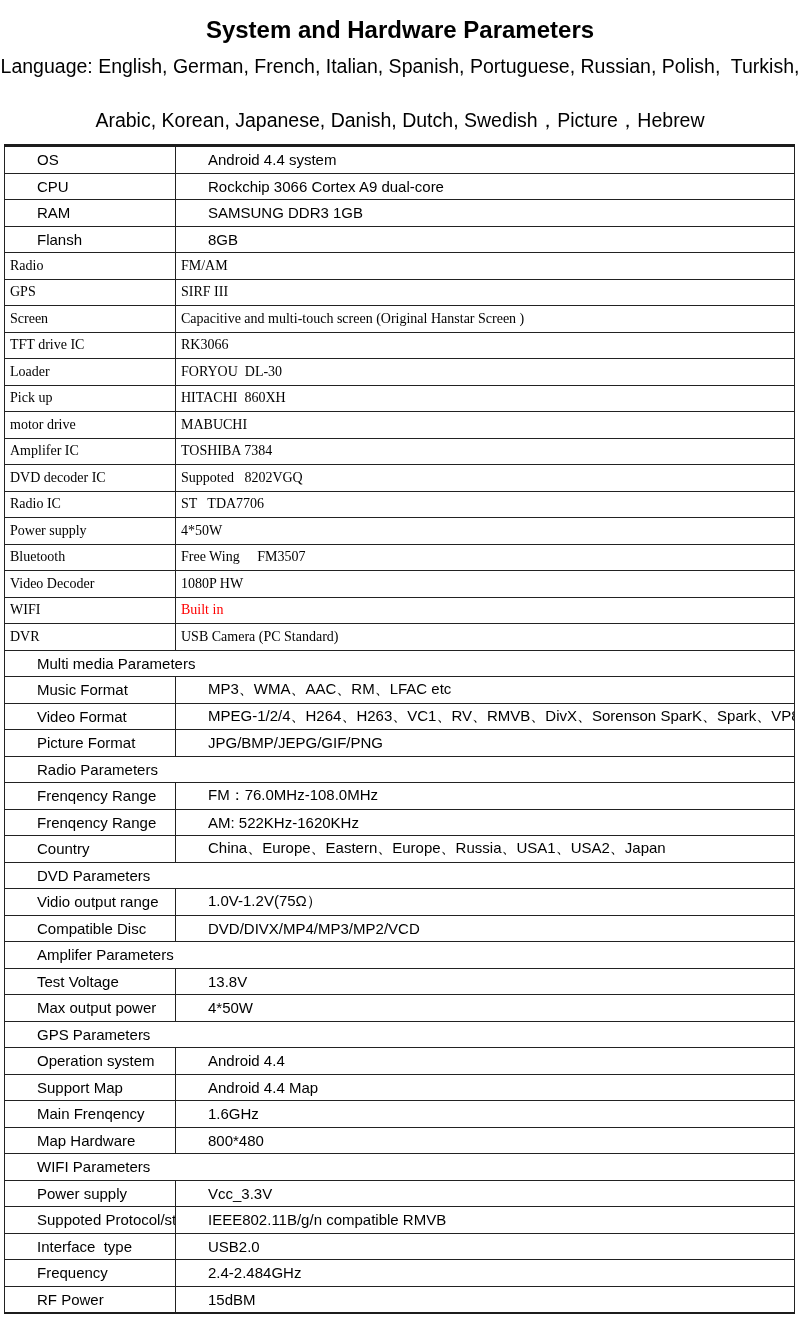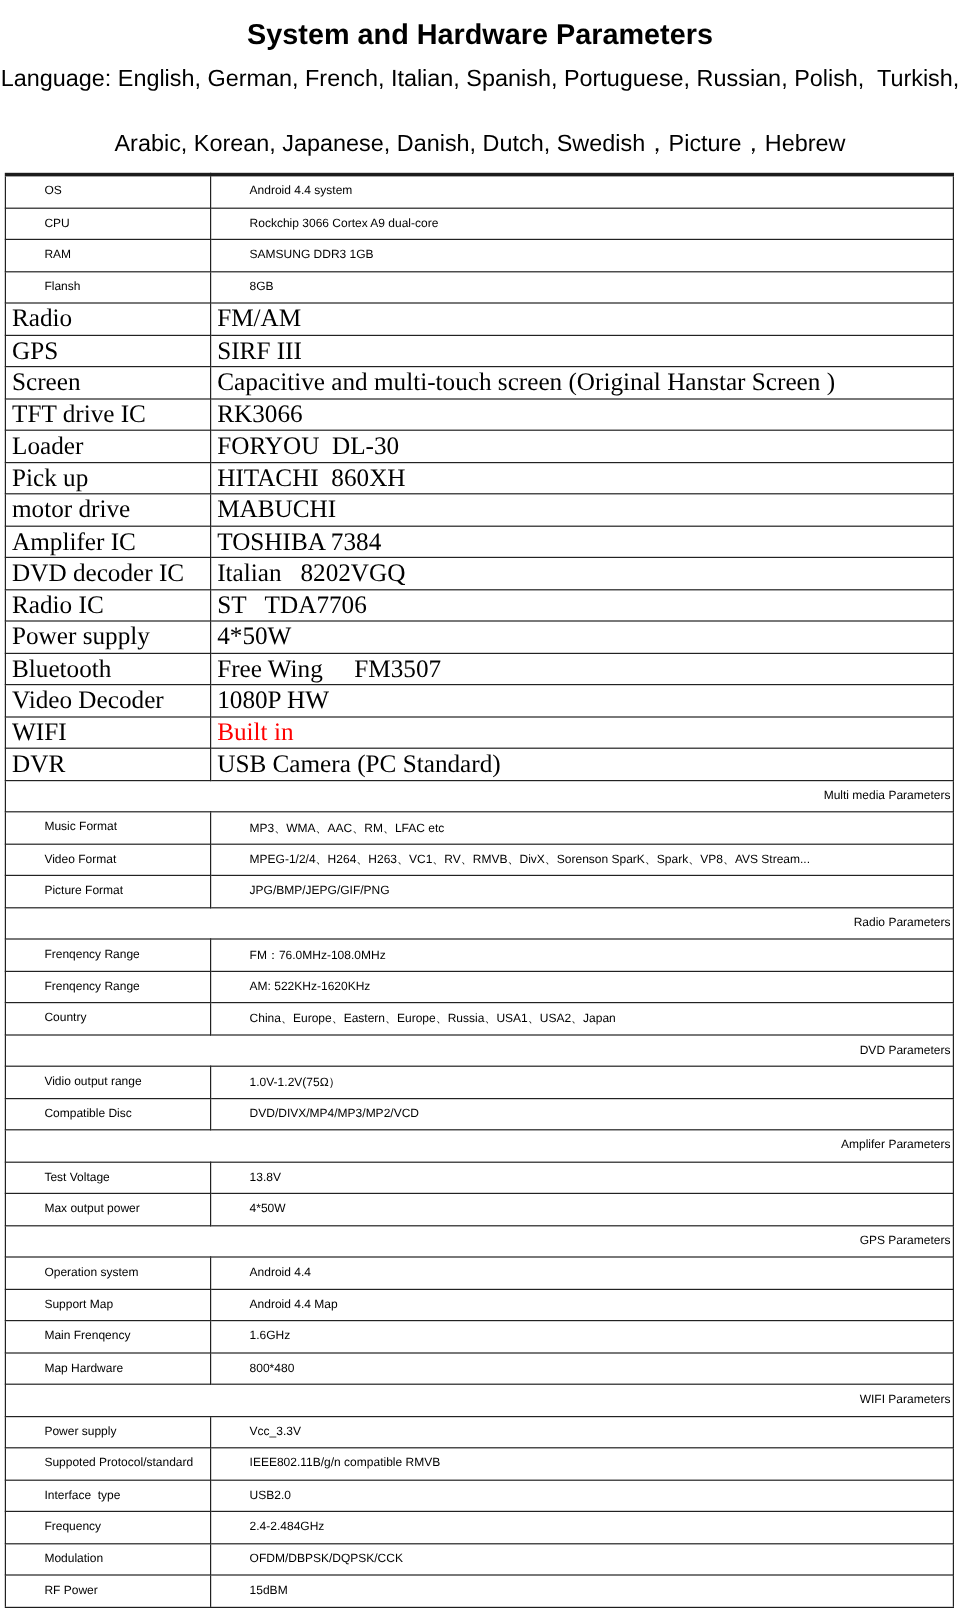--- a/index.html
+++ b/index.html
@@ -4,23 +4,23 @@
 <style>
   html,body{margin:0;padding:0;background:#ffffff;}
   body{width:800px;height:1340px;color:#000;font-family:"Liberation Sans",sans-serif;overflow:hidden;}
   .page-title{text-align:center;font-weight:bold;font-size:24px;margin:16px 0 0 0;color:#000;}
   .subtitle{text-align:center;font-size:19.5px;line-height:27px;margin-top:9px;white-space:pre-wrap;color:#000;}
   table.spec{border-collapse:collapse;table-layout:fixed;width:791px;margin:10px 0 0 4px;
              border-top:3px solid #1c1c1c;border-bottom:2px solid #1c1c1c;}
   table.spec td{border:1px solid #222;height:25.5px;padding:0 2px 0 5px;vertical-align:middle;
                 white-space:pre;overflow:hidden;font-size:15px;}
   col.c1{width:171px;}
-  tr.sans td{font-family:"Liberation Sans",sans-serif;font-size:10px;padding-left:32px;}
-  tr.serif td{font-family:"Liberation Serif",serif;font-size:21px;}
-  td.section{text-align:right;padding:0;font-size:15px;font-family:"Liberation Sans",sans-serif;}
+  tr.sans td{font-family:"Liberation Sans",sans-serif;font-size:15px;padding-left:32px;}
+  tr.serif td{font-family:"Liberation Serif",serif;font-size:14px;}
+  td.section{text-align:left;padding:0;font-size:15px;font-family:"Liberation Sans",sans-serif;}
   .red{color:#ff0000;}
 </style>
 </head>
 <body>
 
 <div class="page-title">System and Hardware Parameters</div>
 <div class="subtitle"><span>Language: English, German, French, Italian, Spanish, Portuguese, Russian, Polish,  Turkish,</span><br>
 <span>Arabic, Korean, Japanese, Danish, Dutch, Swedish，Picture，Hebrew</span></div>
 
 <table class="spec">
@@ -72,21 +72,21 @@
       <tr class="serif">
         <td class="label">motor drive</td>
         <td class="value">MABUCHI</td>
       </tr>
       <tr class="serif">
         <td class="label">Amplifer IC</td>
         <td class="value">TOSHIBA 7384</td>
       </tr>
       <tr class="serif">
         <td class="label">DVD decoder IC</td>
-        <td class="value">Italian   8202VGQ</td>
+        <td class="value">Suppoted   8202VGQ</td>
       </tr>
       <tr class="serif">
         <td class="label">Radio IC</td>
         <td class="value">ST   TDA7706</td>
       </tr>
       <tr class="serif">
         <td class="label">Power supply</td>
         <td class="value">4*50W</td>
       </tr>
       <tr class="serif">
@@ -187,23 +187,19 @@
         <td class="label">Suppoted Protocol/standard</td>
         <td class="value">IEEE802.11B/g/n compatible RMVB</td>
       </tr>
       <tr class="sans">
         <td class="label">Interface  type</td>
         <td class="value">USB2.0</td>
       </tr>
       <tr class="sans">
         <td class="label">Frequency</td>
         <td class="value">2.4-2.484GHz</td>
-      </tr>
-      <tr class="sans">
-        <td class="label">Modulation</td>
-        <td class="value">OFDM/DBPSK/DQPSK/CCK</td>
       </tr>
       <tr class="sans">
         <td class="label">RF Power</td>
         <td class="value">15dBM</td>
       </tr>
     </tbody>
 </table>
 
 </body></html>

